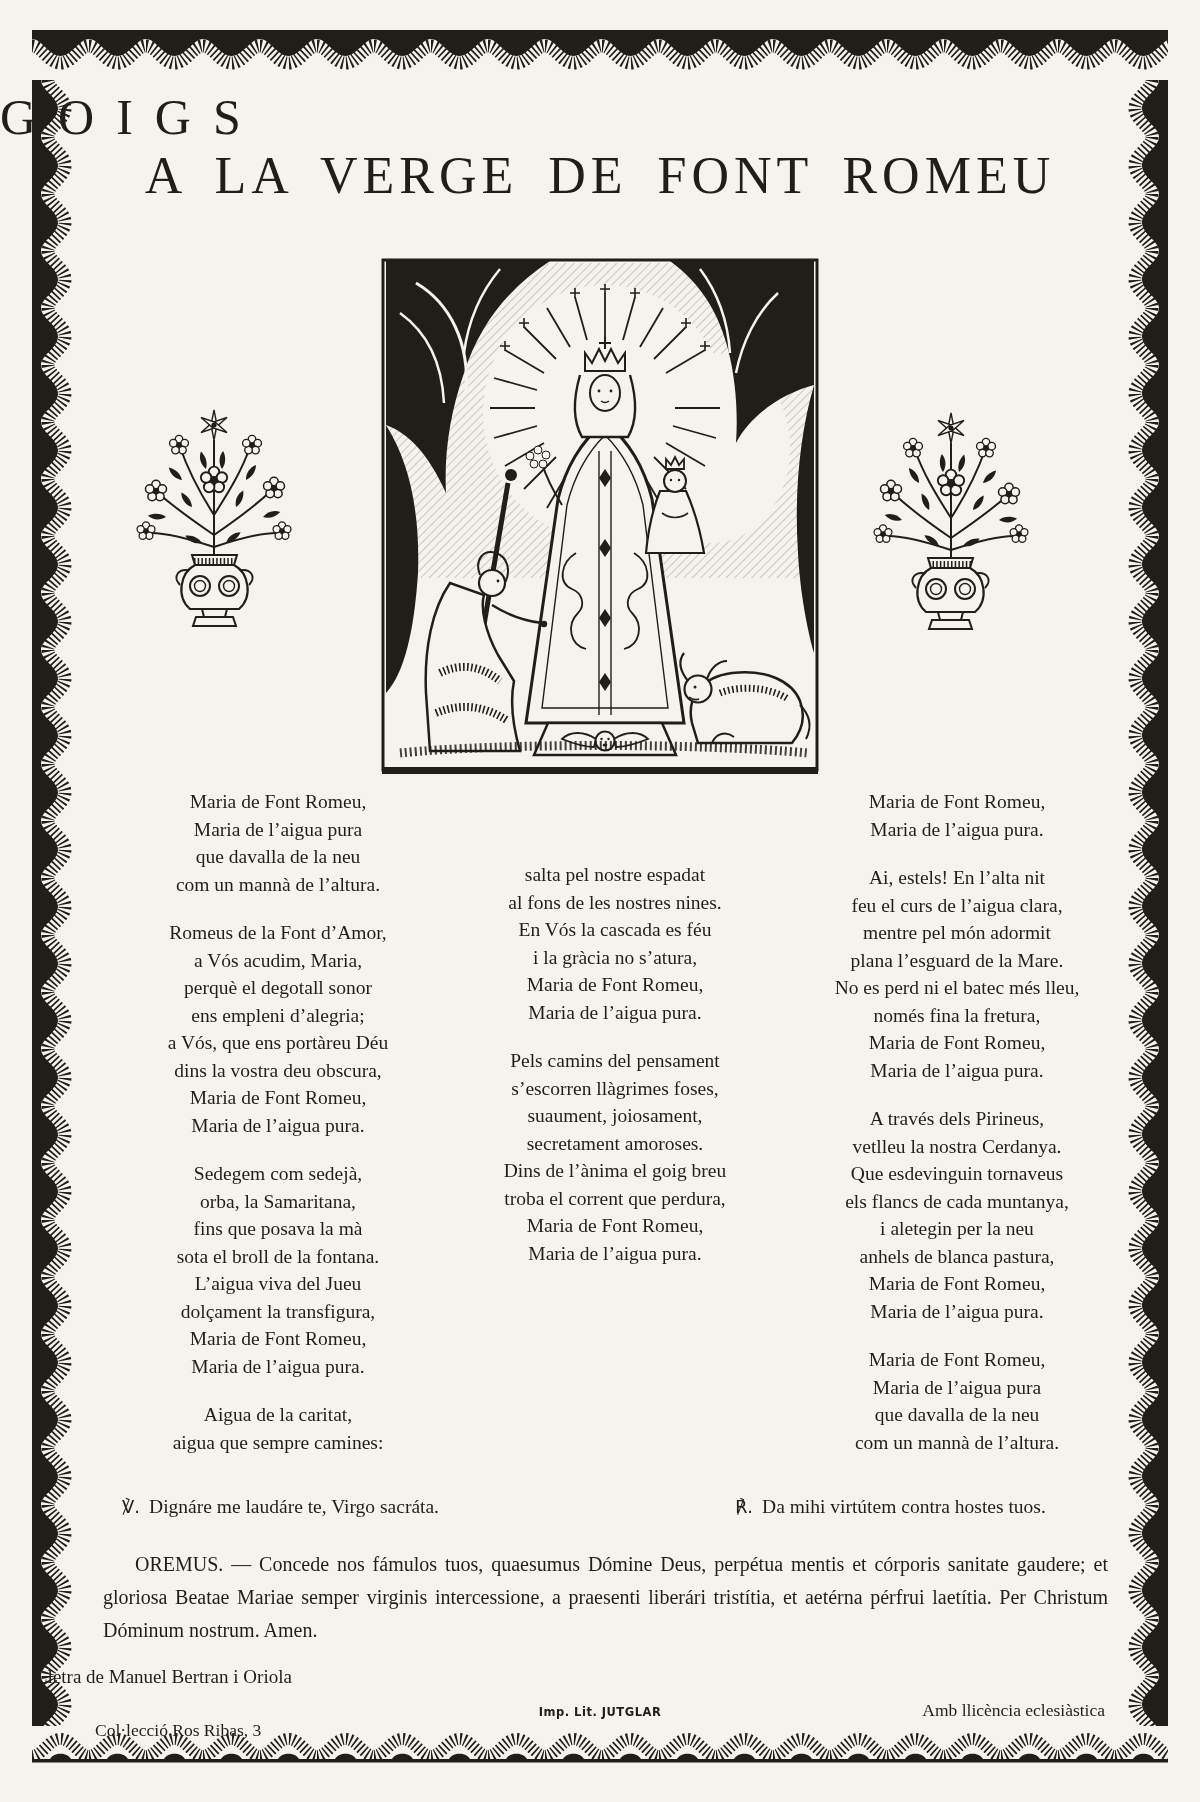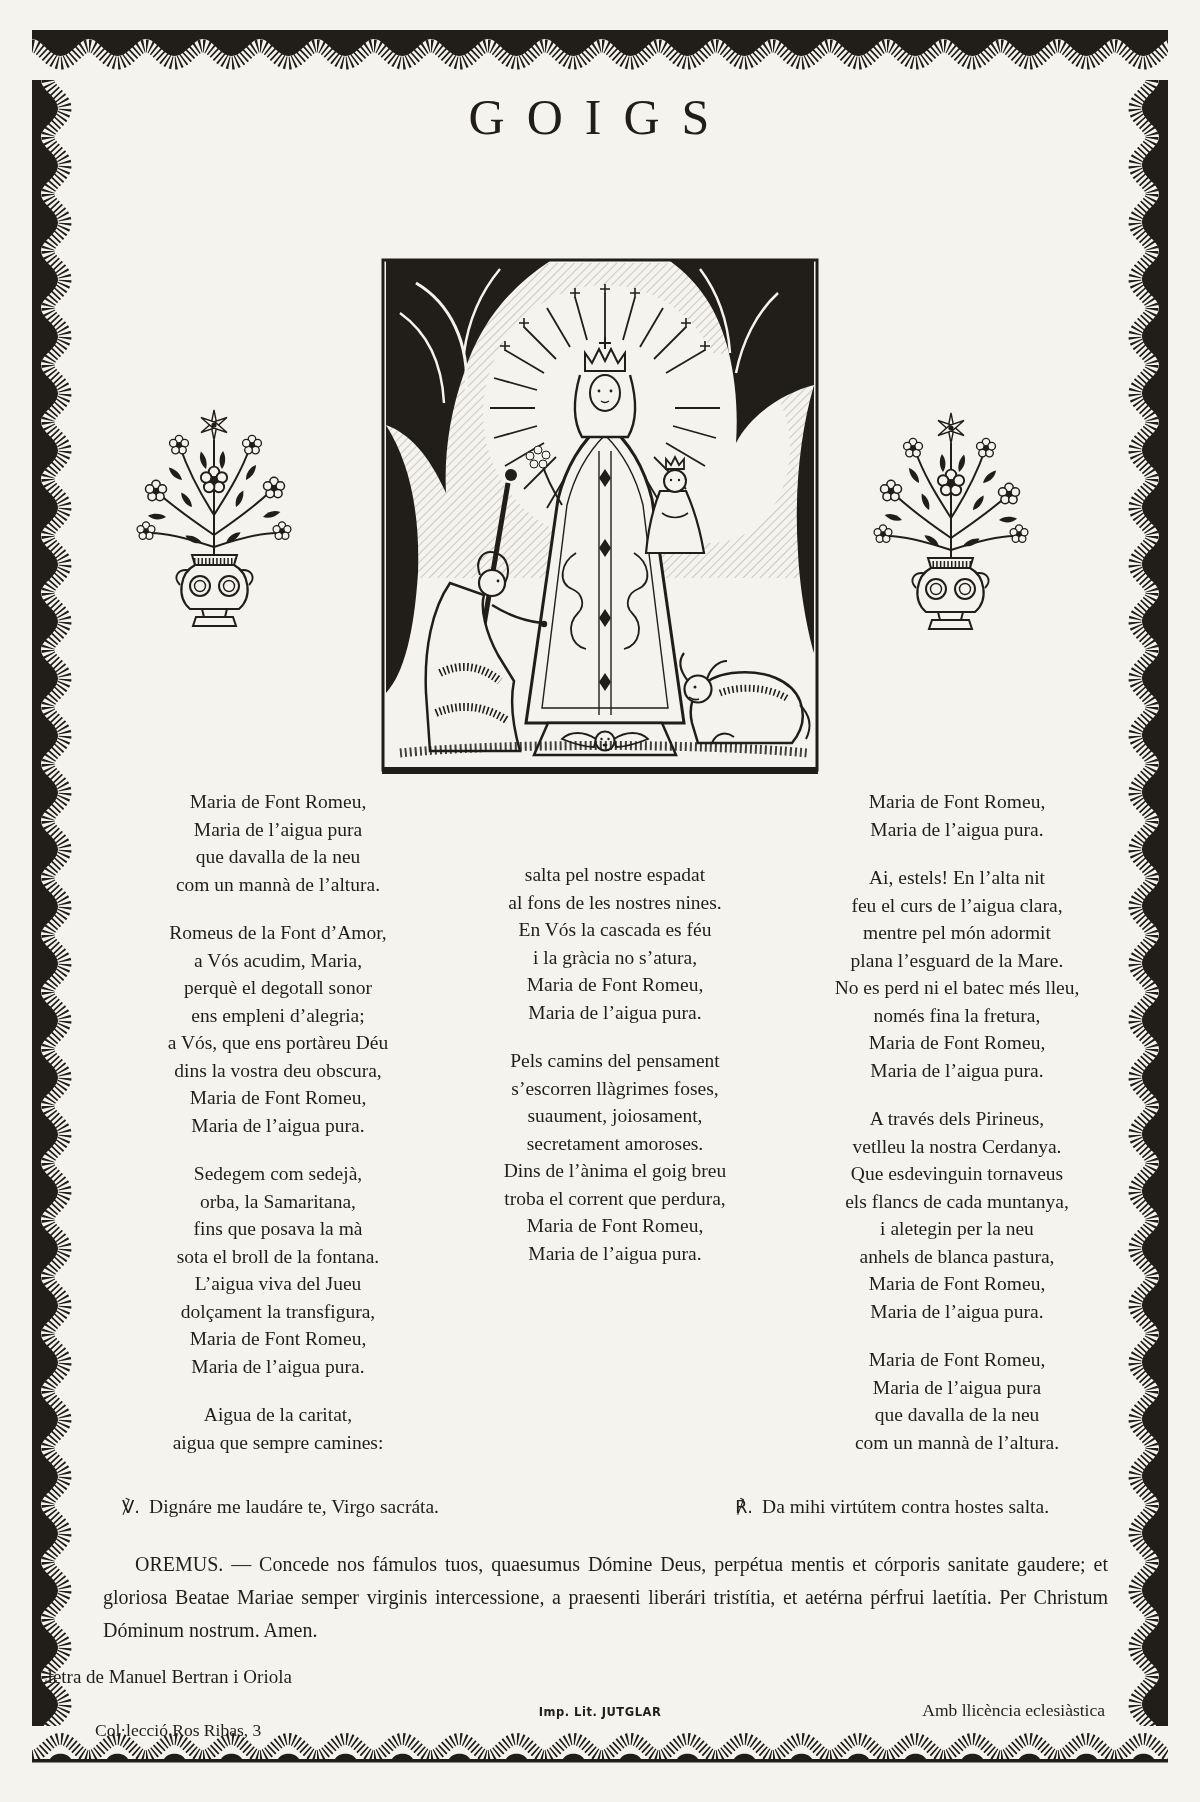--- a/index.html
+++ b/index.html
@@ -4,21 +4,21 @@
 <style>
   html,body{margin:0;padding:0;background:#d8d5cd;}
   .page{
     position:relative;width:1200px;height:1802px;margin:0 auto;
     background:#f5f3ee;color:#211e19;
     font-family:"Liberation Serif","DejaVu Serif",serif;
     overflow:hidden;
   }
   .abs{position:absolute;}
   
-  .title1{top:88px;left:0;right:0;text-align:center;font-size:50px;letter-spacing:22px;font-weight:500;}
+  .title1{top:88px;left:0;right:0;text-align:left;font-size:50px;letter-spacing:22px;font-weight:500;}
   .title2{top:146px;left:0;right:0;text-align:center;font-size:52px;letter-spacing:5px;word-spacing:12px;font-weight:500;}
   
   .caption{top:795px;left:380px;width:440px;text-align:center;font-size:17px;font-weight:700;letter-spacing:6px;}
   
   .col{font-size:19.5px;line-height:27.5px;}
   .col1{left:153px;top:788px;width:250px;}
   .col2{left:490px;top:861px;width:250px;}
   .col3{left:827px;top:788px;width:260px;}
   .stanza{margin:0 0 21px 0;white-space:pre-line;text-align:center;}
   
@@ -73,20 +73,21 @@
       <pattern id="pbb" width="57" height="40" patternUnits="userSpaceOnUse">
         <path d="M0,30 C10,30 17,13 28.5,13 C40,13 47,30 57,30" fill="none" stroke="#211e19" stroke-width="12" stroke-dasharray="1.7,2.6"></path>
         <path d="M18,33 C22,26 35,26 39,33 L39,34 L18,34 Z" fill="#211e19"></path>
         <rect x="0" y="33" width="57" height="3.5" fill="#211e19"></rect>
       </pattern>
     </defs>
     <rect width="1136" height="40" fill="url(#pbb)"></rect>
   </svg>
 
   <div class="abs title1">GOIGS</div>
+  <div class="abs title2">A LA VERGE DE FONT ROMEU</div>
 
   <svg width="0" height="0" style="position:absolute" aria-hidden="true">
     <defs>
       <g id="rosette">
         <g fill="#f5f3ee" stroke="#211e19" stroke-width="1.5">
           <circle cx="0" cy="-6.5" r="4.2"></circle>
             <circle cx="6.3" cy="-2" r="4.2"></circle>
           <circle cx="3.9" cy="5.6" r="4.2"></circle>
             <circle cx="-3.9" cy="5.6" r="4.2"></circle>
           <circle cx="-6.3" cy="-2" r="4.2"></circle>
@@ -354,21 +355,21 @@
     <p class="stanza">Maria de Font Romeu,
 Maria de l’aigua pura
 que davalla de la neu
 com un mannà de l’altura.</p>
   </div>
 
   <div class="abs versicle">
     <span class="lsym">℣.</span><span>Dignáre me laudáre te, Virgo sacráta.</span>
   </div>
   <div class="abs response">
-    <span class="lsym">℟.</span><span>Da mihi virtútem contra hostes salta.</span>
+    <span class="lsym">℟.</span><span>Da mihi virtútem contra hostes tuos.</span>
   </div>
 
   <p class="abs oremus">OREMUS. — Concede nos fámulos tuos, quaesumus Dómine Deus, perpétua mentis et córporis sanitate gaudere; et gloriosa Beatae Mariae semper virginis intercessione, a praesenti liberári tristítia, et aetérna pérfrui laetítia. Per Christum Dóminum nostrum. Amen.</p>
 
   <div class="abs credit">Lletra de Manuel Bertran i Oriola</div>
   <div class="abs foot-left">Col·lecció Ros Ribas, 3</div>
   <div class="abs foot-center">Imp. Lit. JUTGLAR</div>
   <div class="abs foot-right">Amb llicència eclesiàstica</div>
 
 </div>

